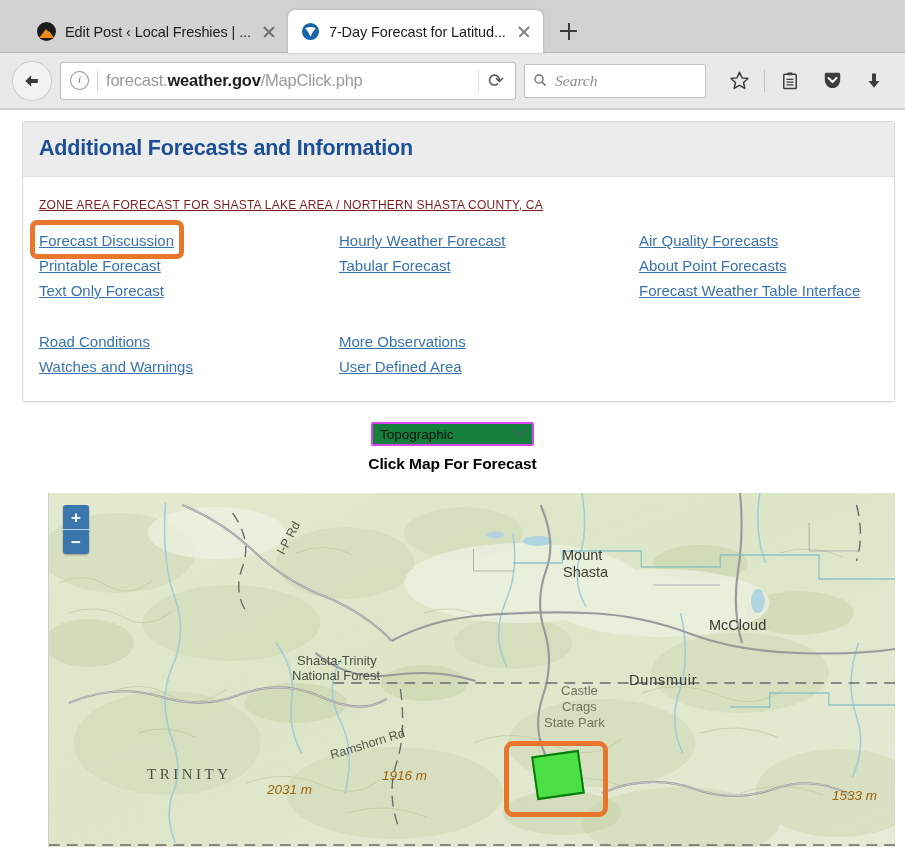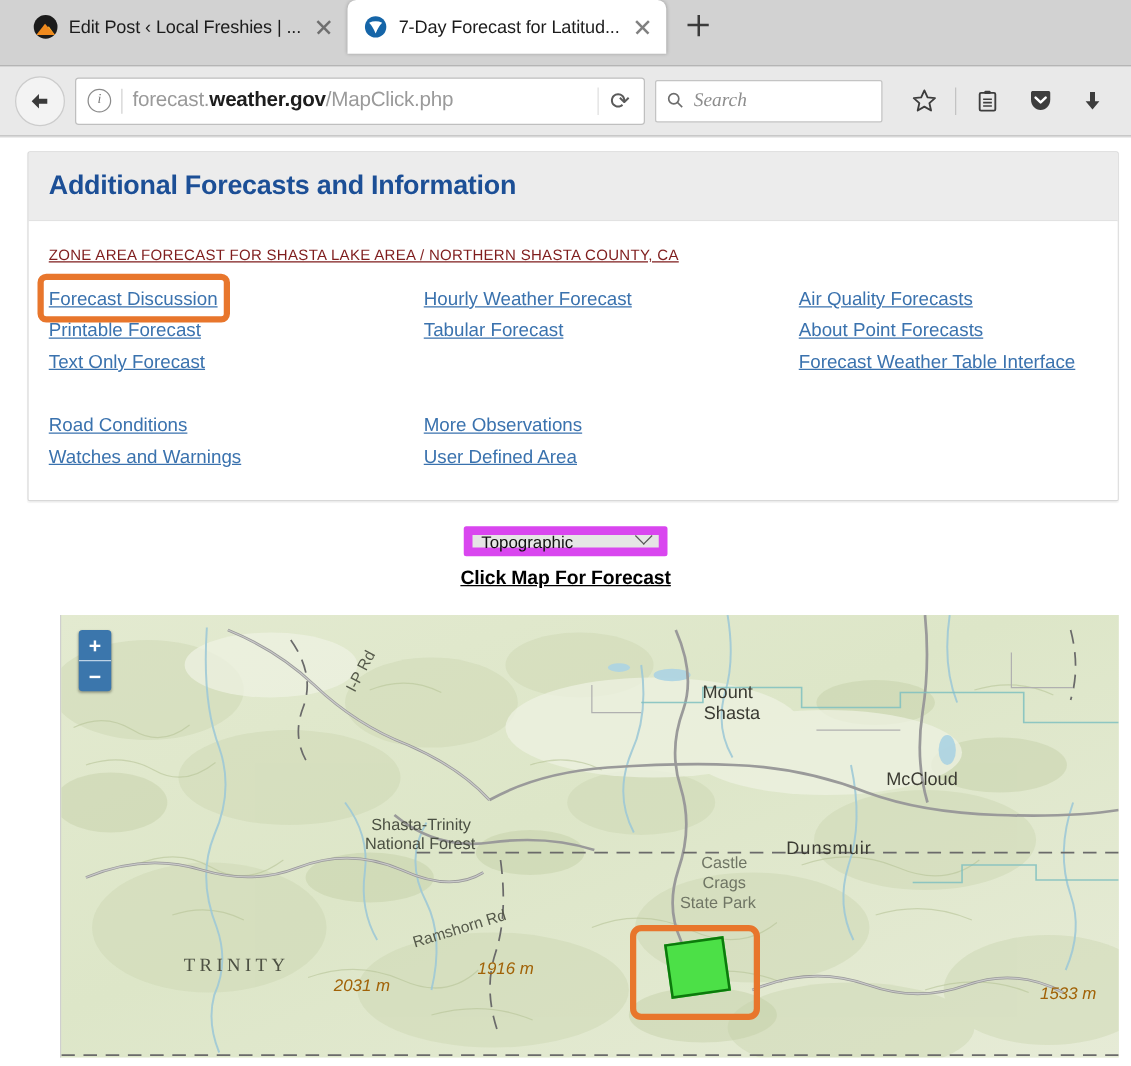--- a/index.html
+++ b/index.html
@@ -7,22 +7,22 @@
     width:905px;height:853px;overflow:hidden;
     font-family:"Liberation Sans",sans-serif;
     background:#ffffff;
     -webkit-font-smoothing:antialiased;
   }
 
   
   .browser{width:905px;height:853px;position:relative;background:#d9d9d9;}
 
   .tabstrip{
-    height:53px;background:#d2d2d2;display:flex;
-    padding-left:14px;box-sizing:border-box;position:relative;
+    height:53px;background:#d2d2d2;display:flex;align-items:flex-end;
+    padding-left:24px;box-sizing:border-box;position:relative;
   }
   .tabstrip:after{content:"";position:absolute;left:0;right:0;bottom:0;height:1px;background:#b5b5b5;}
 
   .tab{
     height:43px;display:flex;align-items:center;gap:9px;
     padding:0 10px 0 13px;box-sizing:border-box;
     border-radius:7px 7px 0 0;position:relative;
     max-width:295px;min-width:220px;
   }
   .tab.inactive{background:#d2d2d2;}
@@ -128,27 +128,27 @@
   .hl-wrap{display:inline-block;position:relative;}
   .hl-box{
     position:absolute;left:-9px;top:-8px;right:-10px;bottom:-6px;
     border:5px solid #e8762c;border-radius:7px;pointer-events:none;
   }
 
   
   .mapzone{padding-top:20px;}
   .selectrow{display:flex;justify-content:center;}
   .mapselect{
-    width:163px;height:24px;border:7px solid #d946ef;background:#e5e5e5;border-radius:2px;
+    width:163px;height:24px;border:2px solid #d946ef;background:#15803d;border-radius:2px;
     display:flex;align-items:center;padding:0 7px;box-sizing:border-box;font-size:13.5px;color:#111;
     justify-content:space-between;
   }
   .chev{width:9px;height:9px;border-right:1.4px solid #555;border-bottom:1.4px solid #555;transform:rotate(45deg) translate(-3px,-3px);}
   .maptag{
-    text-align:center;font-size:15.5px;font-weight:700;color:#000;margin-top:9px;letter-spacing:-.1px;text-decoration:underline;
+    text-align:center;font-size:15.5px;font-weight:700;color:#000;margin-top:9px;letter-spacing:-.1px;
   }
 
   
   .map{
     position:relative;margin:20px 10px 0 48px;height:354px;overflow:hidden;
     background:#dfe7cc;border-left:1px solid #cfcfcf;
   }
   .map-svg{position:absolute;inset:0;width:100%;height:100%;}
   .zoomctl{
     position:absolute;left:14px;top:12px;width:26px;background:#3b76ac;border-radius:3px;

